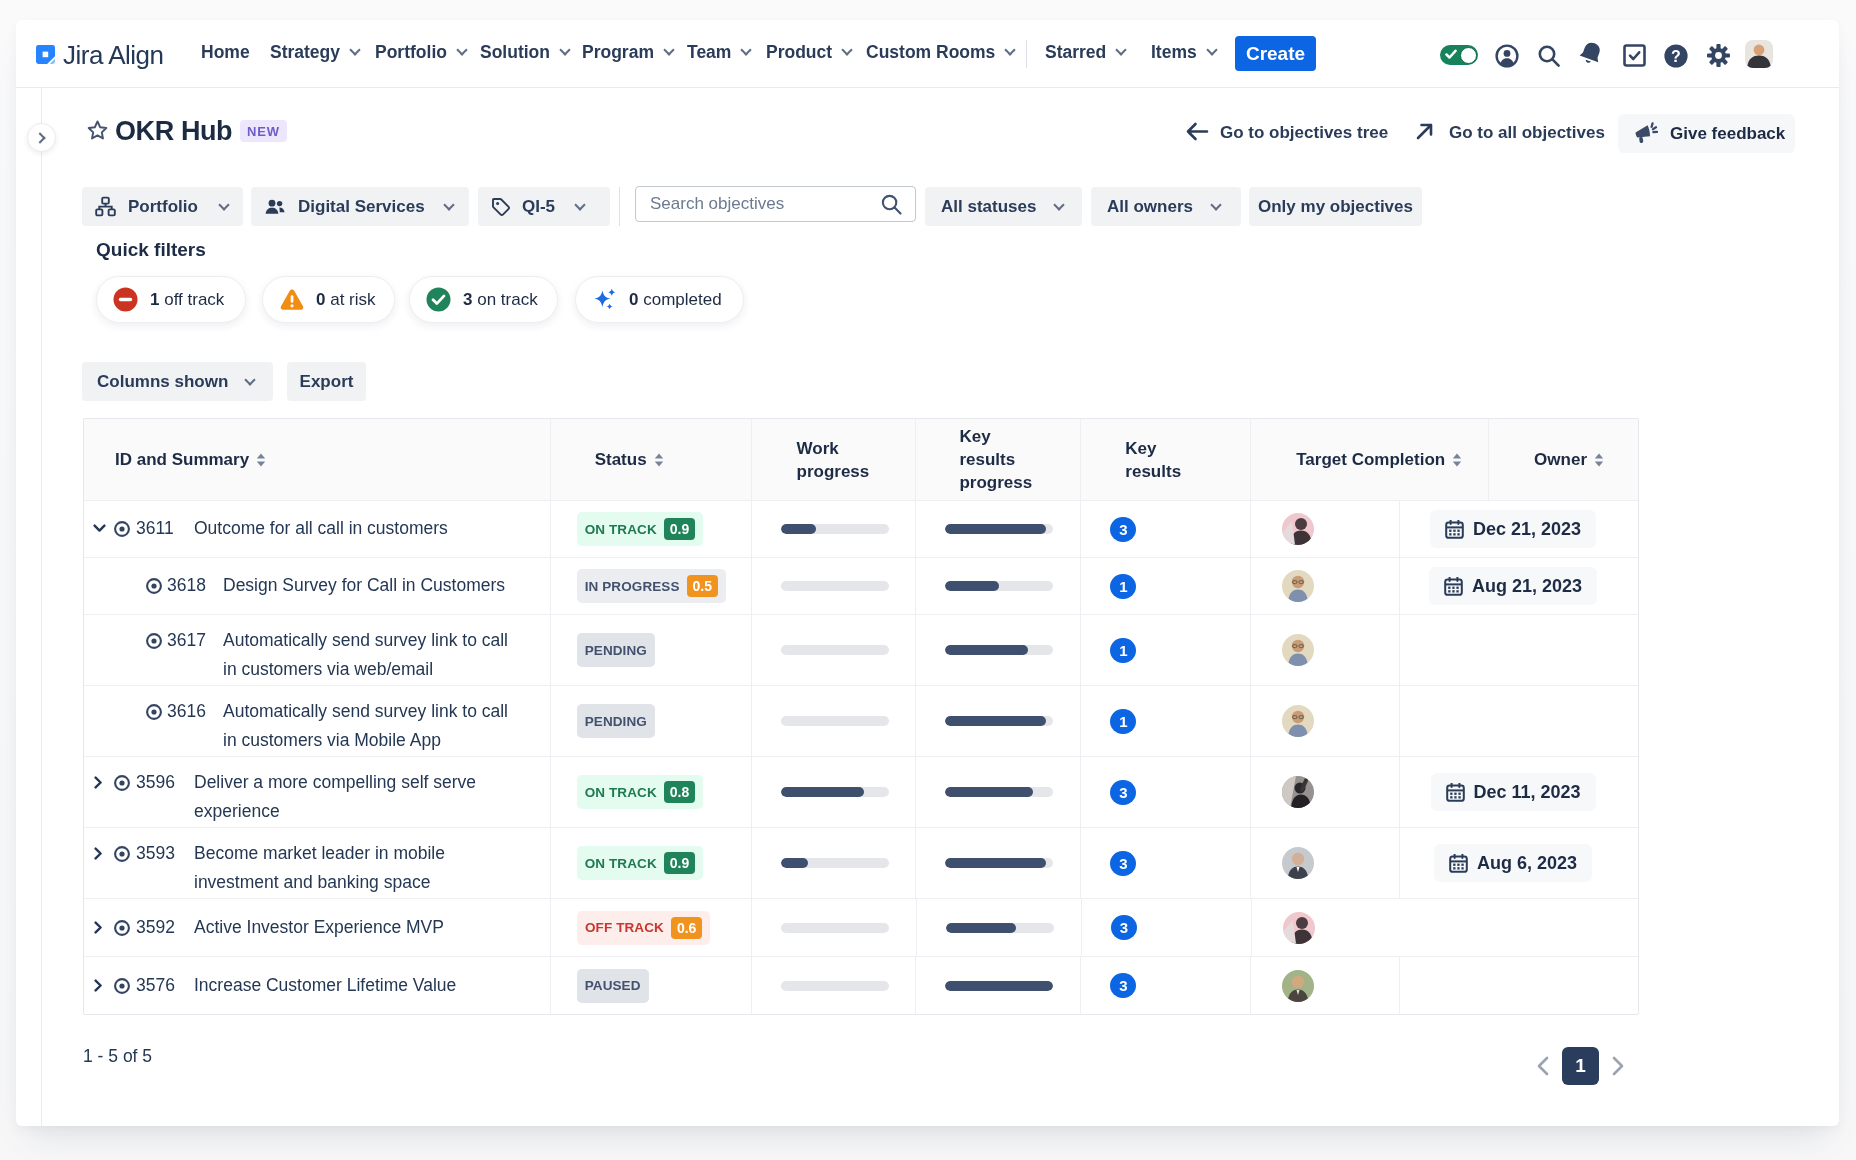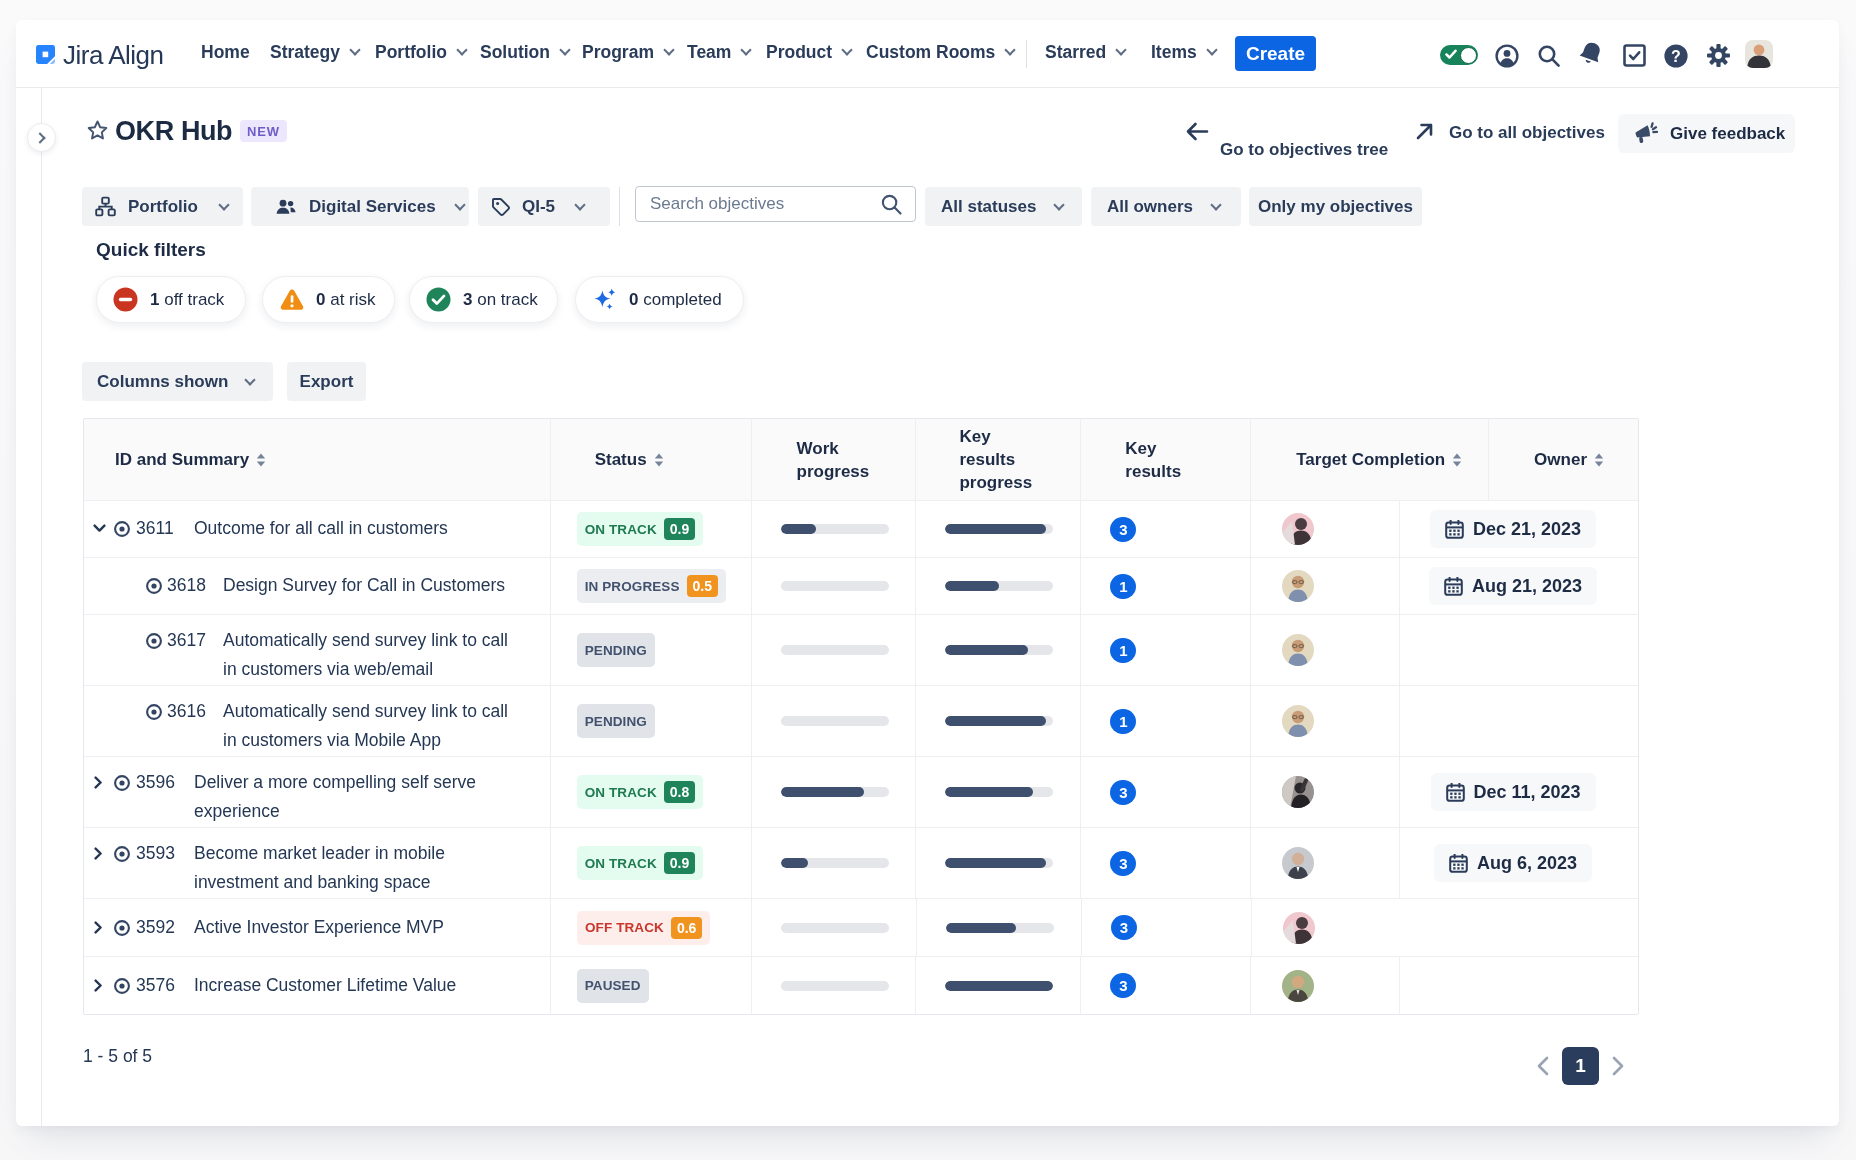--- a/index.html
+++ b/index.html
@@ -122,21 +122,21 @@
     </div>
 
   <svg class="abs" style="left:86px; top:119px;" width="23" height="23" viewBox="0 0 24 24">
     <path d="M12 2.6 L14.8 8.6 L21.2 9.4 L16.5 13.9 L17.7 20.3 L12 17.1 L6.3 20.3 L7.5 13.9 L2.8 9.4 L9.2 8.6 Z" fill="none" stroke="#44546F" stroke-width="2" stroke-linejoin="round"></path>
   </svg>
   <div class="abs" style="left:115px; top:116px; font-size:27px; font-weight:700; color:#1C2B41; letter-spacing:-0.4px;">OKR Hub</div>
   <div class="abs" style="left:240px; top:120px; height:22px; background:#EDE7FE; border-radius:4px; color:#6E5DC6; font-size:13px; font-weight:700; letter-spacing:.8px; padding:0 7px; display:flex; align-items:center;">NEW</div>
   <svg class="abs" style="left:1185px; top:121px;" width="24" height="21" viewBox="0 0 24 21">
     <path d="M22 10.5 L3 10.5 M10.5 3 L3 10.5 L10.5 18" stroke="#2A3C59" stroke-width="2.6" fill="none" stroke-linecap="round" stroke-linejoin="round"></path>
   </svg>
-  <div class="abs" style="left:1220px; top:140px; font-size:17px; font-weight:600; color:#2A3C59;">Go to objectives tree</div>
+  <div class="abs" style="left:1220px; top:123px; font-size:17px; font-weight:600; color:#2A3C59;">Go to objectives tree</div>
   <svg class="abs" style="left:1414px; top:121px;" width="21" height="21" viewBox="0 0 21 21">
     <path d="M4 17 L17 4 M7.5 4 L17 4 L17 13.5" stroke="#2A3C59" stroke-width="2.6" fill="none" stroke-linecap="round" stroke-linejoin="round"></path>
   </svg>
   <div class="abs" style="left:1449px; top:123px; font-size:17px; font-weight:600; color:#2A3C59;">Go to all objectives</div>
   <div class="abs" style="left:1618px; top:114px; width:177px; height:39px; background:#F6F7F9; border-radius:6px; display:flex; align-items:center; padding-left:15px;">
     <svg width="27" height="27" viewBox="0 0 27 27">
       <path d="M2.6 12.6 L14.6 5.2 C16.2 8.4 16.9 12.2 17 16.2 L4.2 17.6 C3.1 16.1 2.5 14.4 2.6 12.6 Z" fill="#3A4B68"></path>
       <rect x="6.4" y="17" width="3.6" height="6" rx="1.6" fill="#3A4B68" transform="rotate(-10 8.2 20)"></rect>
       <path d="M19.6 3.4 L18.6 6.8 M23 7.3 L19.9 9.2 M24 11.8 L20.4 12.1" stroke="#3A4B68" stroke-width="2.3" stroke-linecap="round"></path>
     </svg>
@@ -146,21 +146,21 @@
   <div class="gbtn" style="left:82px; top:187px; width:161px; padding-left:13px;">
     <svg width="21" height="21" viewBox="0 0 21 21">
       <rect x="7.2" y="1.6" width="6.6" height="6" rx="1.2" fill="none" stroke="#2A3C59" stroke-width="1.9"></rect>
       <rect x="1.2" y="13.4" width="6.2" height="6" rx="1.2" fill="none" stroke="#2A3C59" stroke-width="1.9"></rect>
       <rect x="13.6" y="13.4" width="6.2" height="6" rx="1.2" fill="none" stroke="#2A3C59" stroke-width="1.9"></rect>
       <path d="M10.5 7.6 L10.5 10.6 M4.3 13.4 L4.3 10.6 L16.7 10.6 L16.7 13.4" stroke="#2A3C59" stroke-width="1.9" fill="none"></path>
     </svg>
     <span style="margin-left:12px;">Portfolio</span>
     <span class="chev" style="width:8px;height:8px;margin-left:22px;margin-bottom:4px;"></span>
   </div>
-  <div class="gbtn" style="left:251px; top:187px; width:218px; padding-left:24px;">
+  <div class="gbtn" style="left:251px; top:187px; width:218px; padding-left:13px;">
     <svg width="22" height="20" viewBox="0 0 22 20">
       <circle cx="8" cy="6.2" r="3.4" fill="#2A3C59"></circle>
       <path d="M1.6 16.8 C2.2 12.6 4.6 10.8 8 10.8 C11.4 10.8 13.8 12.6 14.4 16.8 Z" fill="#2A3C59"></path>
       <circle cx="15.6" cy="6.6" r="2.7" fill="#2A3C59"></circle>
       <path d="M15.4 10.4 C18.3 10.4 20 12 20.6 15.2 L15.8 15.2" fill="#2A3C59"></path>
     </svg>
     <span style="margin-left:12px;">Digital Services</span>
     <span class="chev" style="width:8px;height:8px;margin-left:20px;margin-bottom:4px;"></span>
   </div>
   <div class="gbtn" style="left:478px; top:187px; width:132px; padding-left:13px;">

